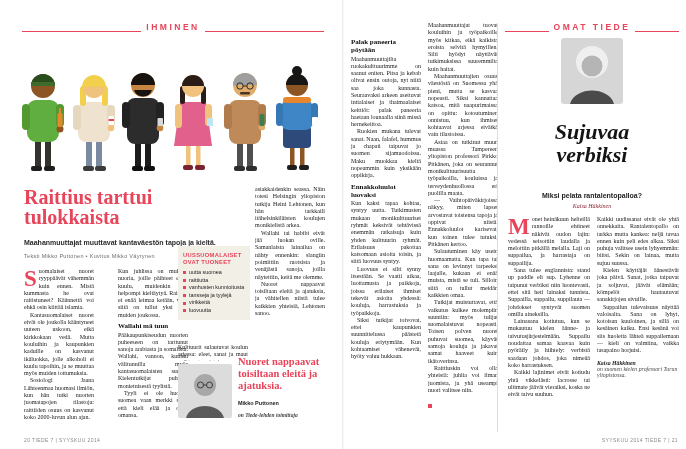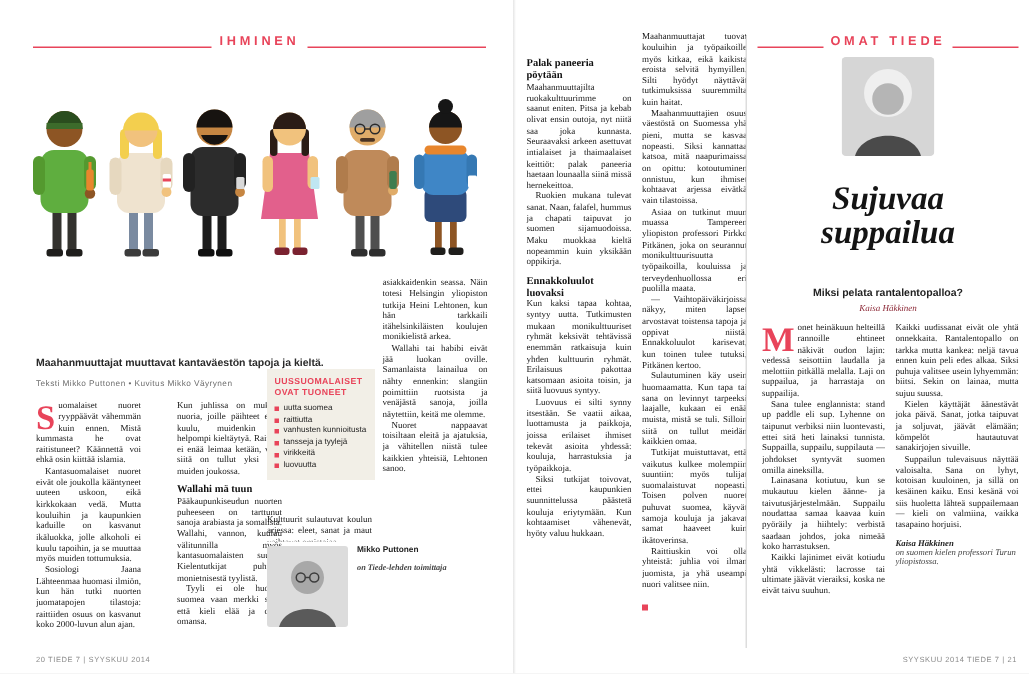--- a/index.html
+++ b/index.html
@@ -174,20 +174,21 @@
           <rect x="297" y="63" width="7" height="21" rx="3.5" fill="#3578b3"></rect>
         <rect x="298" y="77" width="6" height="8" rx="1" fill="#ffffff"></rect>
         <rect x="269" y="57" width="28" height="6" rx="3" fill="#e8862d"></rect>
         <circle cx="283" cy="45" r="11" fill="#8d5524"></circle>
         <path d="M272 45 A11 11 0 0 1 294 45 Z" fill="#161616"></path>
         <circle cx="283" cy="31" r="5" fill="#161616"></circle>
       </g>
     </svg>
   </div>
 
+  <h1 class="main-title">Raittius tarttui tulokkaista</h1>
   <p class="main-sub">Maahanmuuttajat muuttavat kantaväestön tapoja ja kieltä.</p>
   <p class="main-byline">Teksti Mikko Puttonen • Kuvitus Mikko Väyrynen</p>
 
   <div class="bodycol" style="left:24px;top:268px;width:70px;height:164px;">
     <p><span class="dropcap">S</span><span>uomalaiset nuoret ryyppäävät vähemmän kuin ennen. Mistä kummasta he ovat raitistuneet? Käännettä voi ehkä osin kiittää islamia.</span></p>
     <p>Kantasuomalaiset nuoret eivät ole joukolla kääntyneet uuteen uskoon, eikä kirkkokaan vedä. Mutta kouluihin ja kaupunkien kaduille on kasvanut ikäluokka, jolle alkoholi ei kuulu tapoihin, ja se muuttaa myös muiden tottumuksia.</p>
     <p>Sosiologi Jaana Lähteenmaa huomasi ilmiön, kun hän tutki nuorten juomatapojen tilastoja: raittiiden osuus on kasvanut koko 2000-luvun alun ajan.</p>
   </div>
 
   <div class="bodycol" style="left:118px;top:268px;width:70px;height:164px;">
@@ -224,20 +225,21 @@
     </svg>
   </div>
 
   <div class="bodycol" style="left:255px;top:186px;width:70px;height:166px;">
     <p>asiakkaidenkin seassa. Näin totesi Helsingin yliopiston tutkija Heini Lehtonen, kun hän tarkkaili itähelsinkiläisten koulujen monikielistä arkea.</p>
     <p>Wallahi tai habibi eivät jää luokan oville. Samanlaista lainailua on nähty ennenkin: slangiin poimittiin ruotsista ja venäjästä sanoja, joilla näytettiin, keitä me olemme.</p>
     <p>Nuoret nappaavat toisiltaan eleitä ja ajatuksia, ja vähitellen niistä tulee kaikkien yhteisiä, Lehtonen sanoo.</p>
   </div>
 
   <div class="pullquote">
+    <span>Nuoret nappaavat toisiltaan eleitä ja ajatuksia.</span>
     <span class="pq-credit-name">Mikko Puttonen</span>
     <span class="pq-credit-role">on Tiede-lehden toimittaja</span>
   </div>
 
   <div class="footer left">20  TIEDE 7 | SYYSKUU 2014</div>
 
   <div class="fold"></div>
 
   <div class="bodycol" style="left:351px;top:22px;width:70px;height:410px;">
     <h4 class="colhead" style="margin-top:16px;">Palak paneeria pöytään</h4>
@@ -270,21 +272,21 @@
 
   <div class="col-photo">
     <svg viewBox="0 0 62 66" width="62" height="66" aria-hidden="true">
       <rect width="62" height="66" fill="#d6d6d6"></rect>
       <circle cx="31" cy="24" r="16" fill="#efefef"></circle>
       <circle cx="31" cy="28" r="10.5" fill="#b5b5b5"></circle>
       <path d="M9 66 C14 48 48 48 53 66 Z" fill="#4a4a4a"></path>
     </svg>
   </div>
 
-  <h2 class="col-title">Sujuvaa suppailua</h2>
+  <h2 class="col-title">Sujuvaa verbiksi</h2>
   <p class="col-sub">Miksi pelata rantalentopalloa?</p>
   <p class="col-author">Kaisa Häkkinen</p>
 
   <div class="bodycol" style="left:508px;top:216px;width:82px;height:216px;">
     <p><span class="dropcap">M</span><span>onet heinäkuun helteillä rannoille ehtineet näkivät oudon lajin: vedessä seisottiin laudalla ja melottiin pitkällä melalla. Laji on suppailua, ja harrastaja on suppailija.</span></p>
     <p>Sana tulee englannista: stand up paddle eli sup. Lyhenne on taipunut verbiksi niin luontevasti, ettei sitä heti lainaksi tunnista. Suppailla, suppailu, suppilauta — johdokset syntyvät suomen omilla aineksilla.</p>
     <p>Lainasana kotiutuu, kun se mukautuu kielen äänne- ja taivutusjärjestelmään. Suppailu noudattaa samaa kaavaa kuin pyöräily ja hiihtely: verbistä saadaan johdos, joka nimeää koko harrastuksen.</p>
     <p>Kaikki lajinimet eivät kotiudu yhtä vikkelästi: lacrosse tai ultimate jäävät vieraiksi, koska ne eivät taivu suuhun.</p>
   </div>
 

